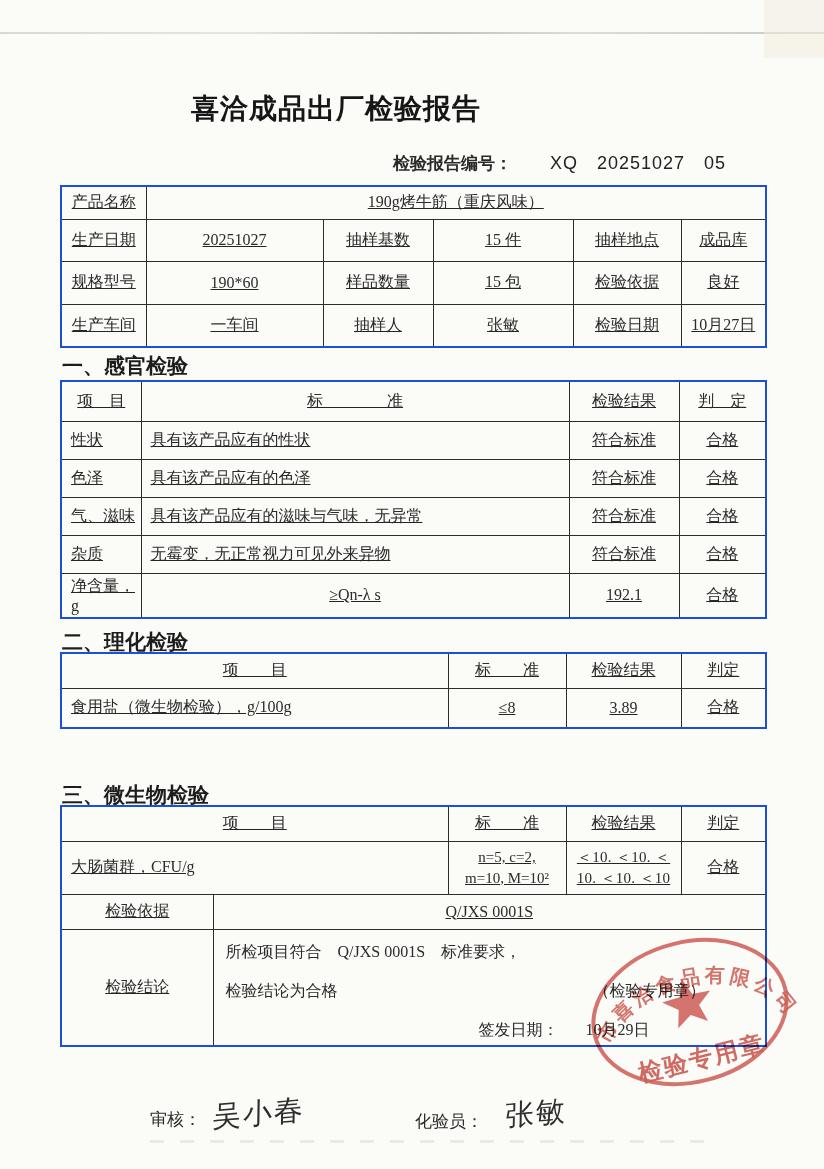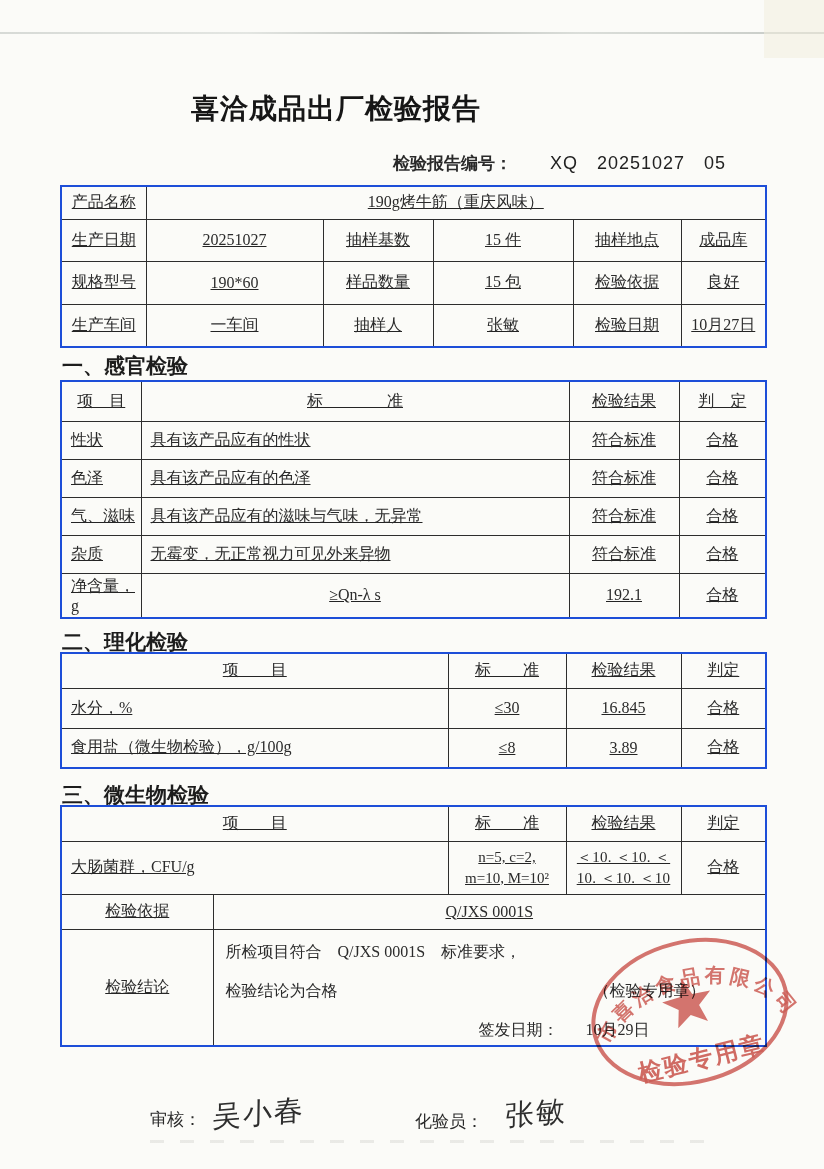--- a/index.html
+++ b/index.html
@@ -164,26 +164,20 @@
         <col style="width:85px">
       </colgroup>
     <tbody>
         <tr style="height:35px">
       <td>项　　目</td>
       <td>标　　准</td>
       <td>检验结果</td>
       <td>判定</td>
     </tr>
     <tr style="height:40px">
-      <td class="left">水分，%</td>
-      <td>≤30</td>
-      <td>16.845</td>
-      <td>合格</td>
-    </tr>
-    <tr style="height:40px">
       <td class="left">食用盐（微生物检验），g/100g</td>
       <td>≤8</td>
       <td>3.89</td>
       <td>合格</td>
     </tr>
   </tbody>
     </table>
 
   <div class="sec-heading" style="top:781px">三、微生物检验</div>
 

